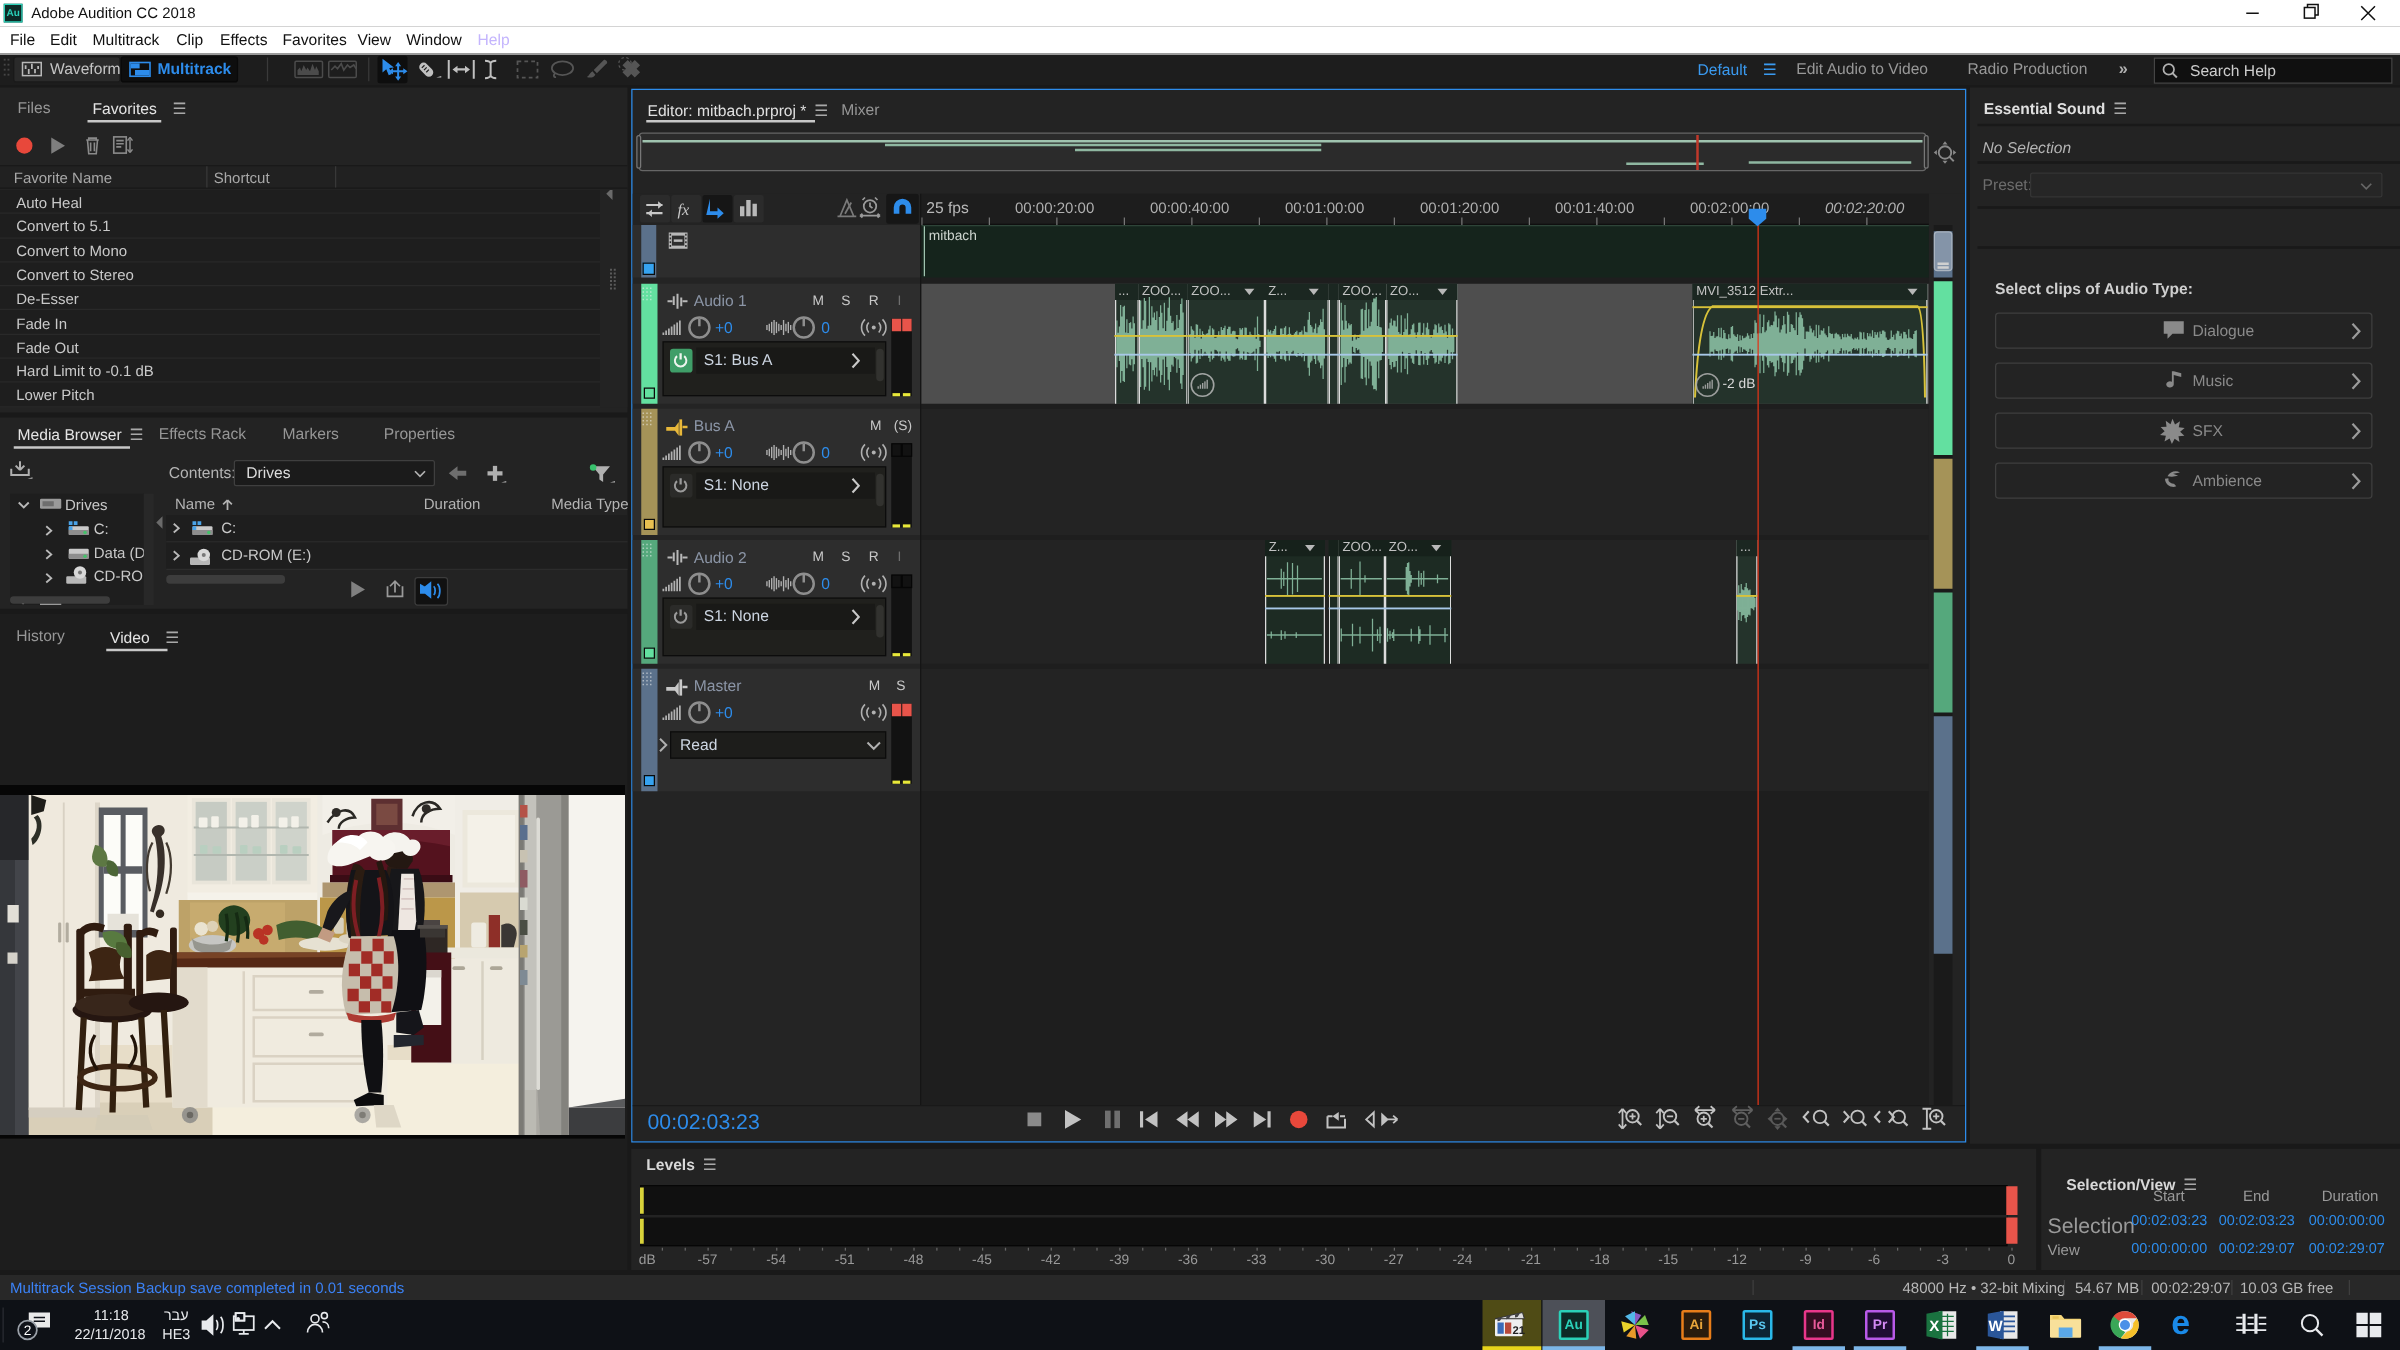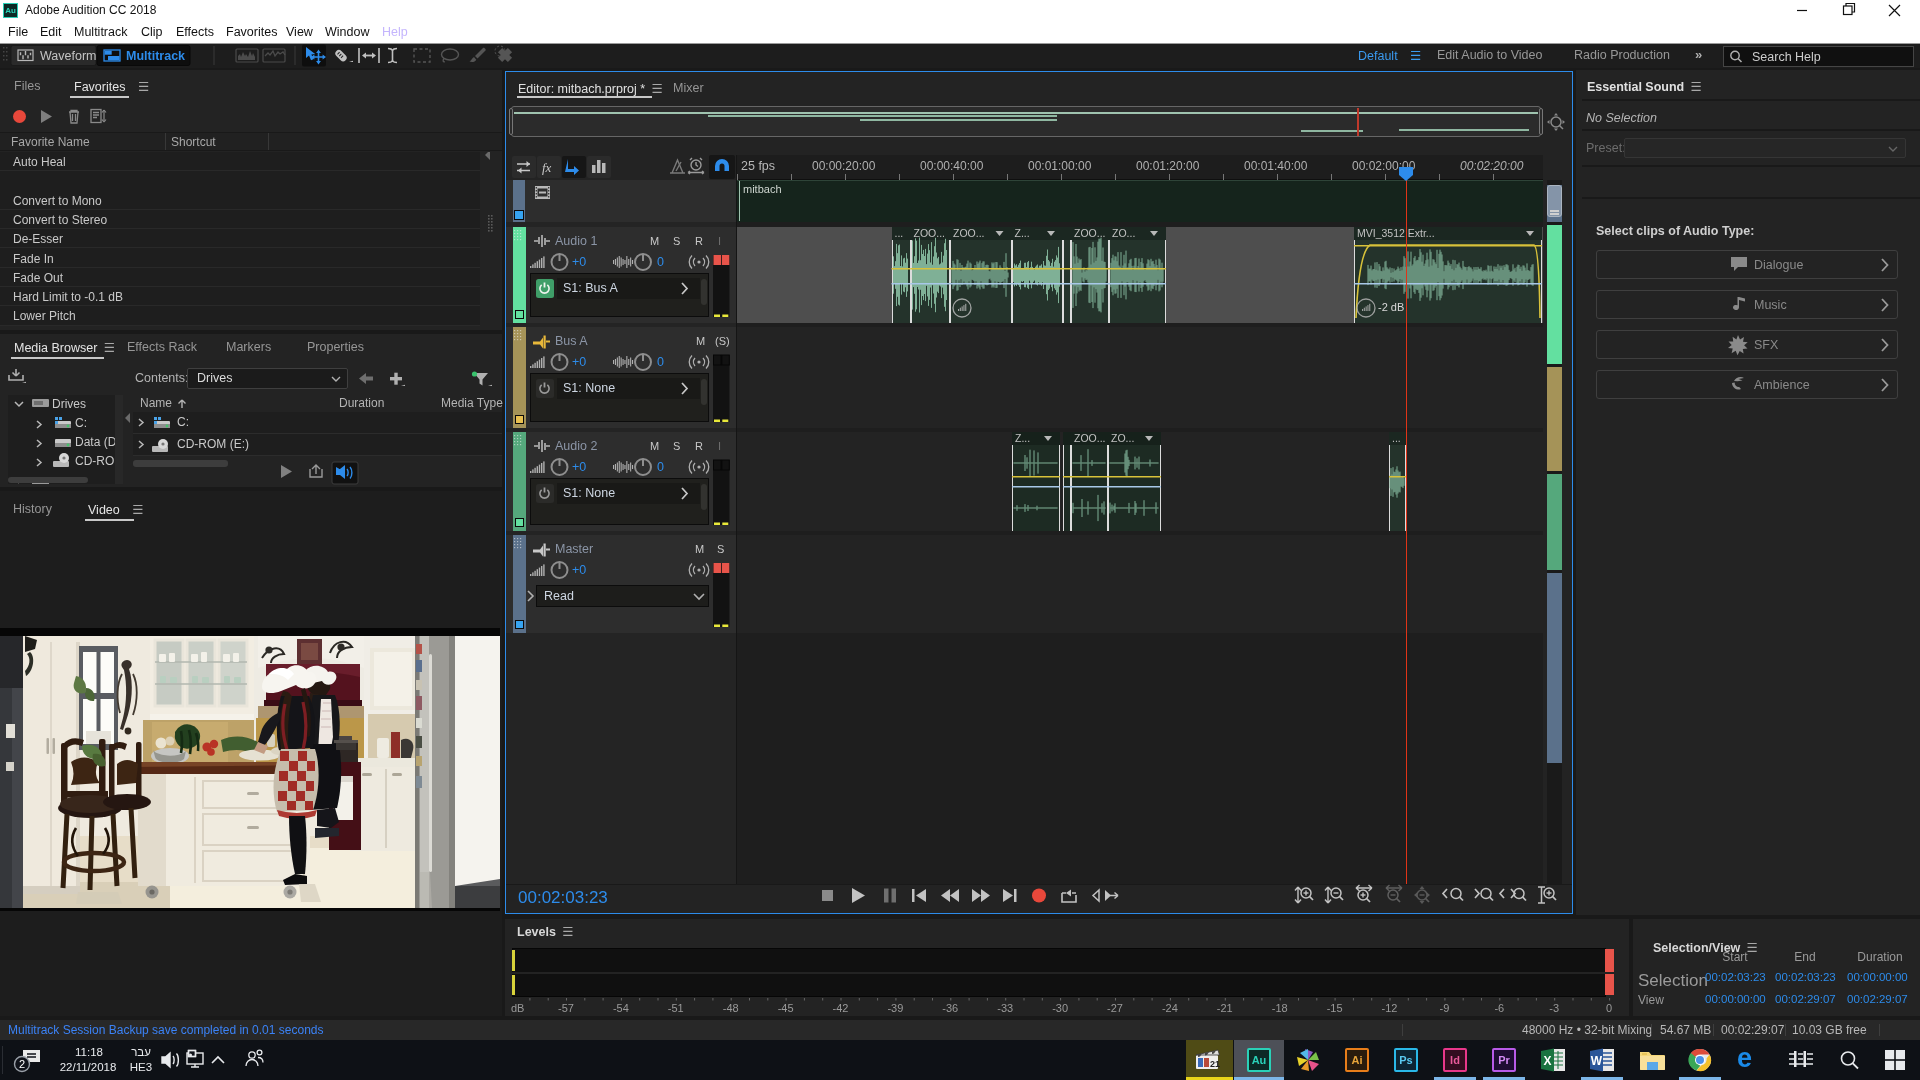--- a/index.html
+++ b/index.html
@@ -155,20 +155,23 @@
 
   <div class="abs" style="left:0;top:62px;width:502px;height:19px;background:#212121;border-top:1px solid #191919;border-bottom:1px solid #191919;"></div>
   <div class="txt" style="left:11px;top:65px;font-size:12px;color:#a8a8a8;">Favorite Name</div>
   <div class="txt" style="left:171px;top:65px;font-size:12px;color:#a8a8a8;">Shortcut</div>
   <div class="abs" style="left:165px;top:63px;width:1px;height:17px;background:#383838;"></div>
   <div class="abs" style="left:268px;top:63px;width:1px;height:17px;background:#383838;"></div>
 
   <div class="abs" id="favrows" style="left:0;top:82px;width:480px;height:174px;background:#1e1e1e;">
   <div class="abs" style="left:0;top:0.0px;width:480px;height:19.3px;border-bottom:1px solid #292929;">
           <span style="position:absolute;left:13px;top:3px;font-size:12px;color:#c9c9c9;white-space:nowrap;">Auto Heal</span>
+        </div>
+  <div class="abs" style="left:0;top:19.3px;width:480px;height:19.3px;border-bottom:1px solid #292929;">
+          <span style="position:absolute;left:13px;top:3px;font-size:12px;color:#c9c9c9;white-space:nowrap;">Convert to 5.1</span>
         </div>
   <div class="abs" style="left:0;top:38.6px;width:480px;height:19.3px;border-bottom:1px solid #292929;">
           <span style="position:absolute;left:13px;top:3px;font-size:12px;color:#c9c9c9;white-space:nowrap;">Convert to Mono</span>
         </div>
   <div class="abs" style="left:0;top:57.9px;width:480px;height:19.3px;border-bottom:1px solid #292929;">
           <span style="position:absolute;left:13px;top:3px;font-size:12px;color:#c9c9c9;white-space:nowrap;">Convert to Stereo</span>
         </div>
   <div class="abs" style="left:0;top:77.2px;width:480px;height:19.3px;border-bottom:1px solid #292929;">
           <span style="position:absolute;left:13px;top:3px;font-size:12px;color:#c9c9c9;white-space:nowrap;">De-Esser</span>
         </div>

